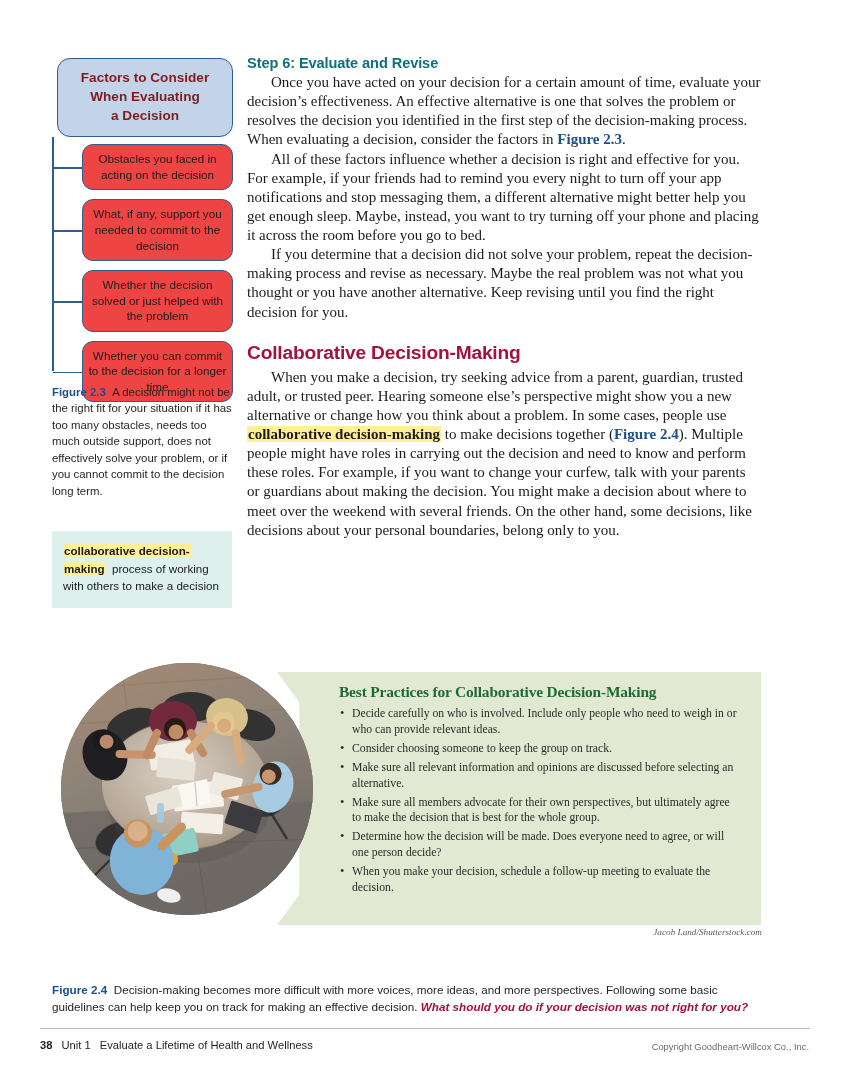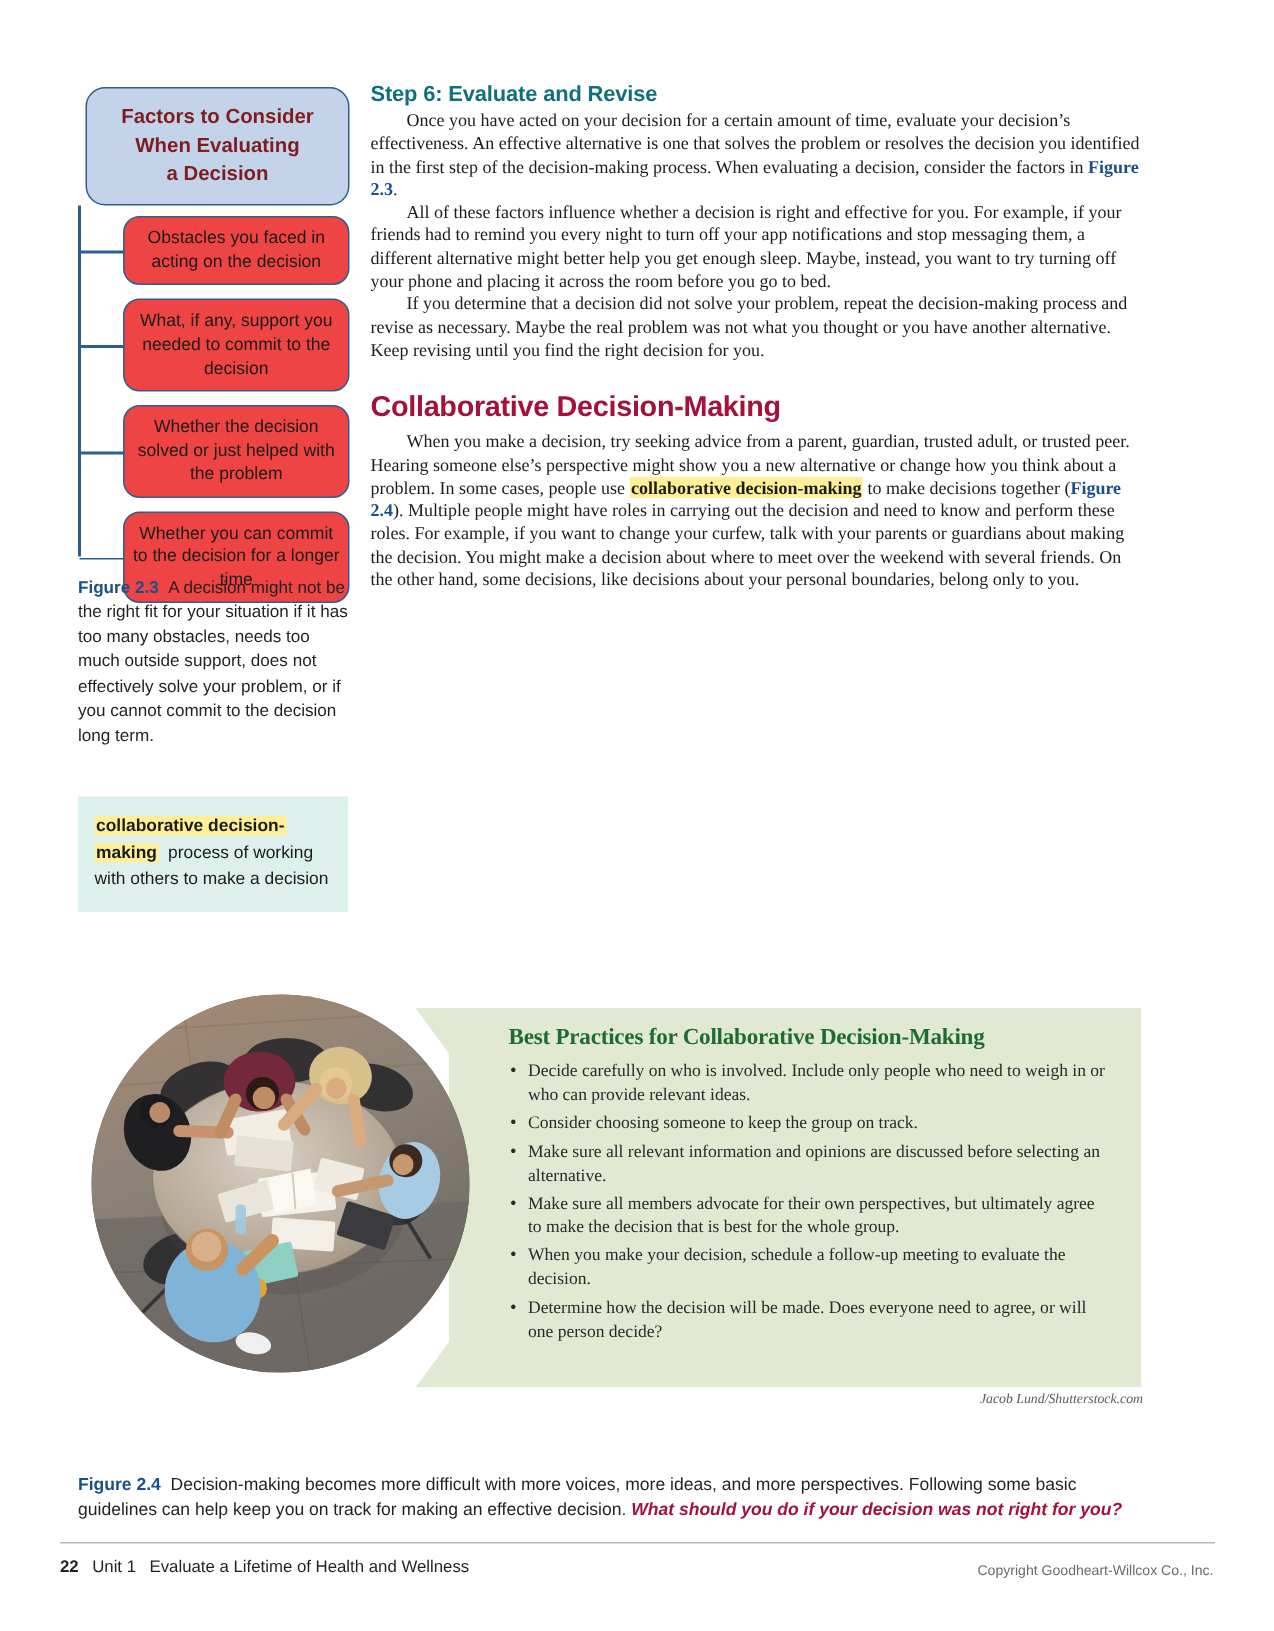--- a/index.html
+++ b/index.html
@@ -122,21 +122,21 @@
   h3.step-head {
     margin: 0 0 2px 0;
     font-size: 14.6px;
     font-weight: bold;
     color: #10707a;
     letter-spacing: -0.1px;
   }
   p.body-p {
     margin: 0;
     font-family: "Liberation Serif", serif;
-    font-size: 12px;
+    font-size: 15px;
     line-height: 1.275;
     text-indent: 24px;
     color: #1b1b1b;
     text-align: left;
   }
   .figref {
     font-weight: bold;
     color: #1b4f8a;
   }
   h2.section-head {
@@ -321,22 +321,22 @@
 <div class="abs" id="figure24">
 
   <div id="bp-panel">
     <div id="bp-inner">
       <h3 class="bp-title">Best Practices for Collaborative Decision-Making</h3>
       <ul class="bp-list">
         <li>Decide carefully on who is involved. Include only people who need to weigh in or who can provide relevant ideas.</li>
         <li>Consider choosing someone to keep the group on track.</li>
         <li>Make sure all relevant information and opinions are discussed before selecting an alternative.</li>
         <li>Make sure all members advocate for their own perspectives, but ultimately agree to make the decision that is best for the whole group.</li>
+        <li>Determine how the decision will be made. Does everyone need to agree, or will one person decide?</li>
         <li>When you make your decision, schedule a follow-up meeting to evaluate the decision.</li>
-        <li>Determine how the decision will be made. Does everyone need to agree, or will one person decide?</li>
       </ul>
     </div>
   </div>
 
   <div id="photo-circle">
     <svg class="ph-svg" viewBox="0 0 252 252" preserveAspectRatio="xMidYMid slice">
       <defs>
         <linearGradient id="floorg" x1="0" y1="0" x2="0.4" y2="1">
           <stop offset="0%" stop-color="#a98a72"></stop>
           <stop offset="45%" stop-color="#8d8378"></stop>
@@ -449,15 +449,15 @@
 </div>
 
 <div class="abs" id="photo-credit">Jacob Lund/Shutterstock.com</div>
 
 <div class="abs" id="fig24-caption">
   <span class="fig-label">Figure 2.4</span><span>&nbsp;&nbsp;</span><span>Decision-making becomes more difficult with more voices, more ideas, and more perspectives. Following some basic guidelines can help keep you on track for making an effective decision. </span><span class="caption-question">What should you do if your decision was not right for you?</span>
 </div>
 
 <div class="abs" id="footer-rule"></div>
 <div class="abs" id="footer-left">
-  <span class="pg">22</span><span class="unit">Unit 1</span><span>Evaluate a Lifetime of Health and Wellness</span>
+  <span class="pg">38</span><span class="unit">Unit 1</span><span>Evaluate a Lifetime of Health and Wellness</span>
 </div>
 <div class="abs" id="footer-right">Copyright Goodheart-Willcox Co., Inc.</div>
 
 </body></html>

